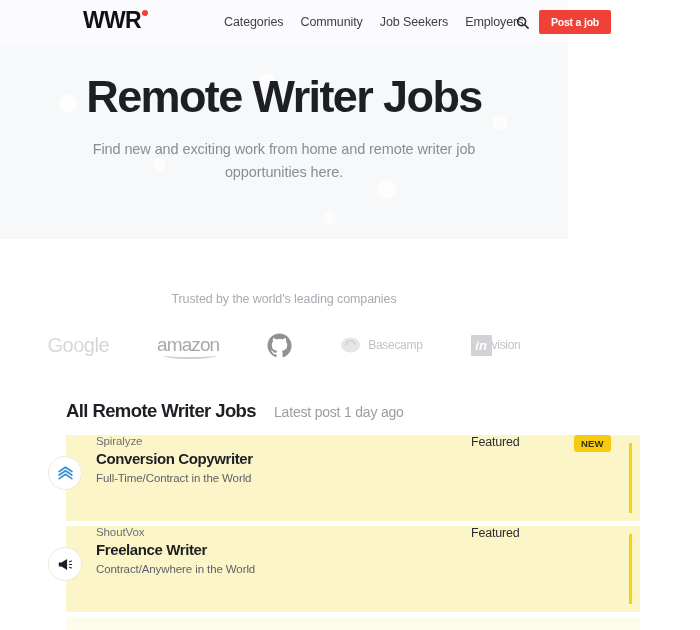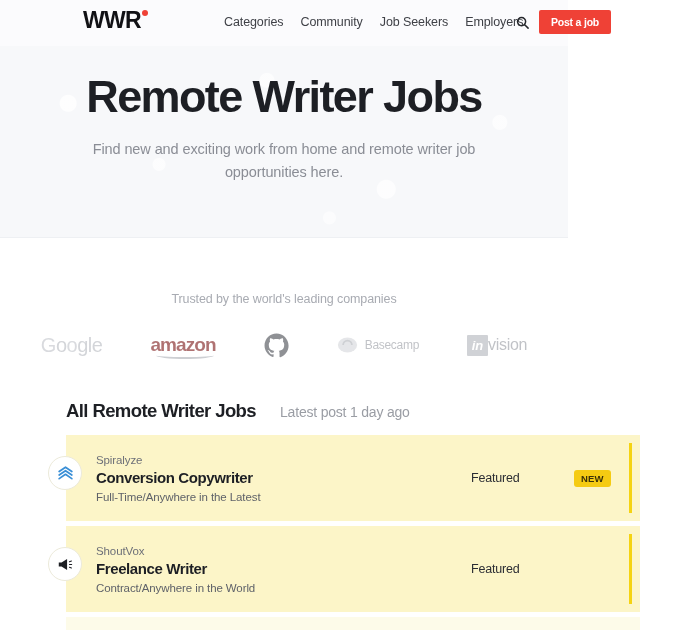--- a/index.html
+++ b/index.html
@@ -128,48 +128,48 @@
     justify-content: center;
     gap: 48px;
     height: 34px;
   }
   .logo-item {
     opacity: .62;
     display: flex; align-items: center; justify-content: center;
   }
   .lg-google { font-size: 20px; letter-spacing: -0.5px; color: #b9bcc2; font-weight: 400; }
   .lg-google .g1 { color: #c2c5cb; }
-  .lg-amazon { font-size: 19px; font-weight: 700; color: #7f1d1d; letter-spacing: -0.9px; position: relative; }
+  .lg-amazon { font-size: 19px; font-weight: 400; color: #737373; letter-spacing: -0.9px; position: relative; }
   .lg-amazon .smile {
     position: absolute; left: 6px; right: 2px; bottom: -3px; height: 7px;
     border-bottom: 2px solid #b0b3b9;
     border-radius: 0 0 60% 60%;
   }
   .lg-basecamp { display: flex; align-items: center; gap: 7px; }
   .lg-basecamp .txt { font-size: 12px; color: #9b9ea5; letter-spacing: -0.3px; }
   .lg-invision { display: flex; align-items: center; }
   .lg-invision .mark {
     width: 21px; height: 21px;
     background: #b4b7bd;
     color: #fff;
     font-style: italic;
     font-weight: 700;
     font-size: 13px;
     display: flex; align-items: center; justify-content: center;
     border-radius: 1px;
   }
-  .lg-invision .txt { font-size: 16px; color: #9b9ea5; margin-left: 0; letter-spacing: -0.3px; }
+  .lg-invision .txt { font-size: 12px; color: #9b9ea5; margin-left: 0; letter-spacing: -0.3px; }
 
   
   .jobs-head {
     position: absolute;
     left: 66px; top: 400px;
     display: flex;
     align-items: baseline;
-    gap: 24px;
+    gap: 18px;
   }
   .jobs-title {
     font-size: 18.5px;
     font-weight: 800;
     color: #1d1f24;
     letter-spacing: -0.6px;
   }
   .jobs-meta {
     font-size: 14px;
     color: #9a9da4;
@@ -177,21 +177,21 @@
   }
 
   .job-list { position: absolute; left: 0; top: 435px; width: 700px; }
   .job-card {
     position: relative;
     margin-left: 66px;
     width: 574px;
     height: 86px;
     background: #fcf5c8;
     display: flex;
-    align-items: center;
+    align-items: flex-start;
     cursor: pointer;
   }
   .job-card + .job-card { margin-top: 5px; }
   .job-card.partial { height: 18px; background: #fdfbe9; }
   .accent-bar {
     position: absolute;
     right: 8px; top: 8px;
     width: 3px; height: 70px;
     background: #f5d312;
   }
@@ -325,21 +325,21 @@
       <div class="avatar">
         <svg width="19" height="19" viewBox="0 0 24 24" fill="none" stroke="#3a8fd6" stroke-width="2.2">
           <path d="M4 9.5 12 4l8 5.5" stroke-linecap="round" stroke-linejoin="round"></path>
           <path d="M4 14 12 8.5l8 5.5" stroke-linecap="round" stroke-linejoin="round"></path>
           <path d="M4 18.5 12 13l8 5.5" stroke-linecap="round" stroke-linejoin="round"></path>
         </svg>
       </div>
       <div class="job-info">
         <div class="job-company">Spiralyze</div>
         <div class="job-title">Conversion Copywriter</div>
-        <div class="job-tags">Full-Time/Anywhere in the Latest</div>
+        <div class="job-tags">Full-Time/Contract in the World</div>
       </div>
       <div class="job-featured">Featured</div>
       <div class="job-badge">NEW</div>
     </div>
 
     <div class="job-card">
       <div class="accent-bar"></div>
       <div class="avatar">
         <svg width="19" height="19" viewBox="0 0 24 24">
           <path d="M3.5 9.5h3.5l7-4.5v14l-7-4.5H3.5z" fill="#1d1f24"></path>

